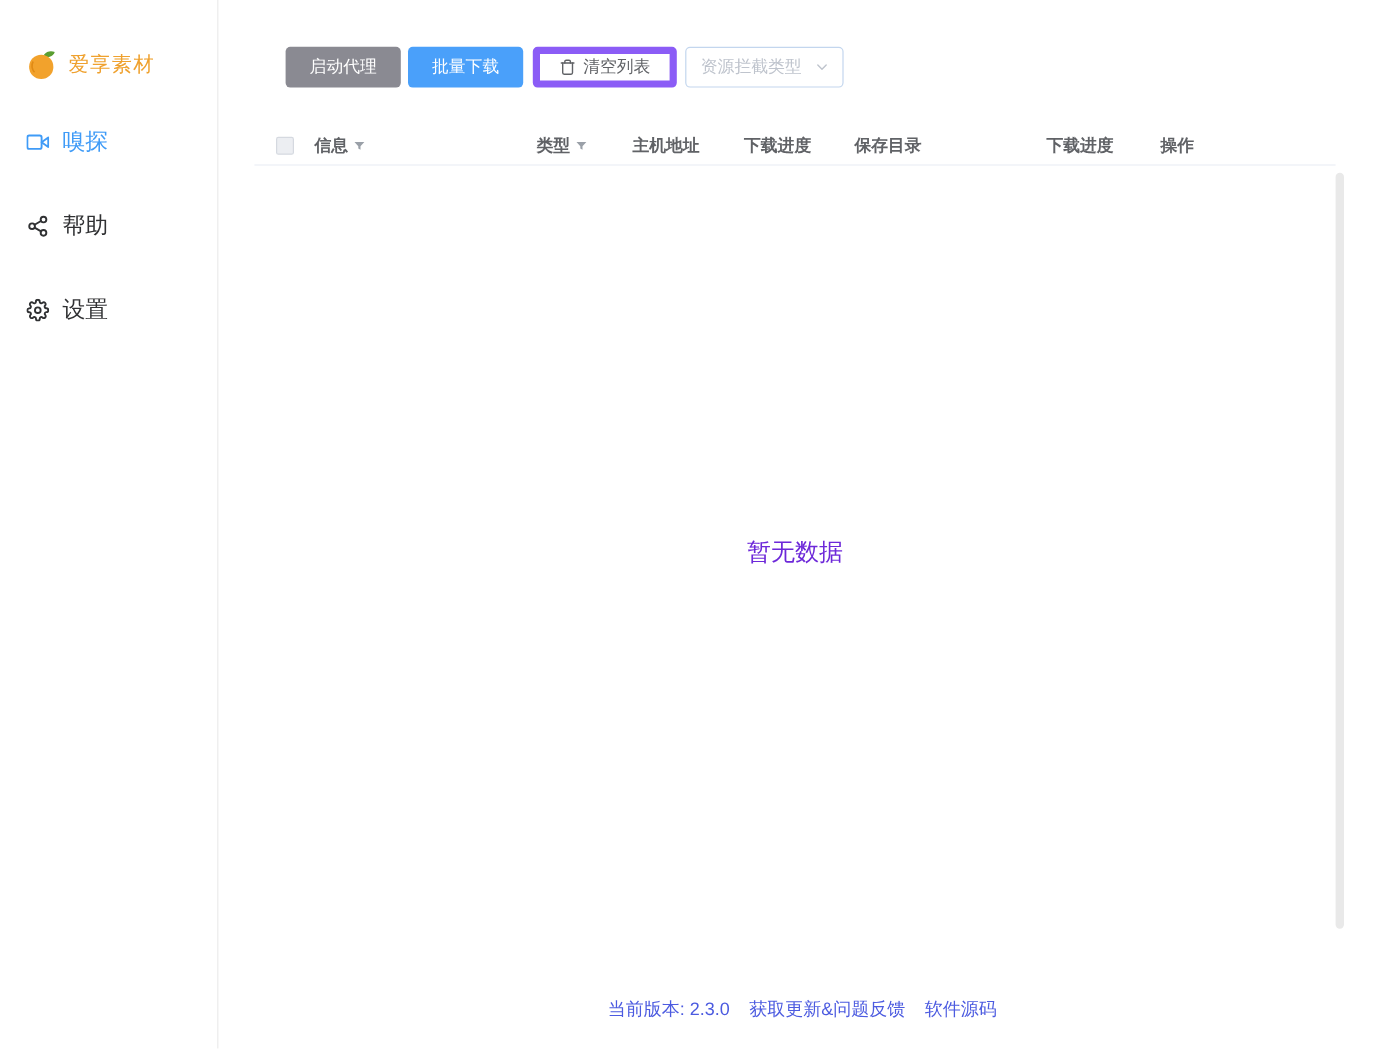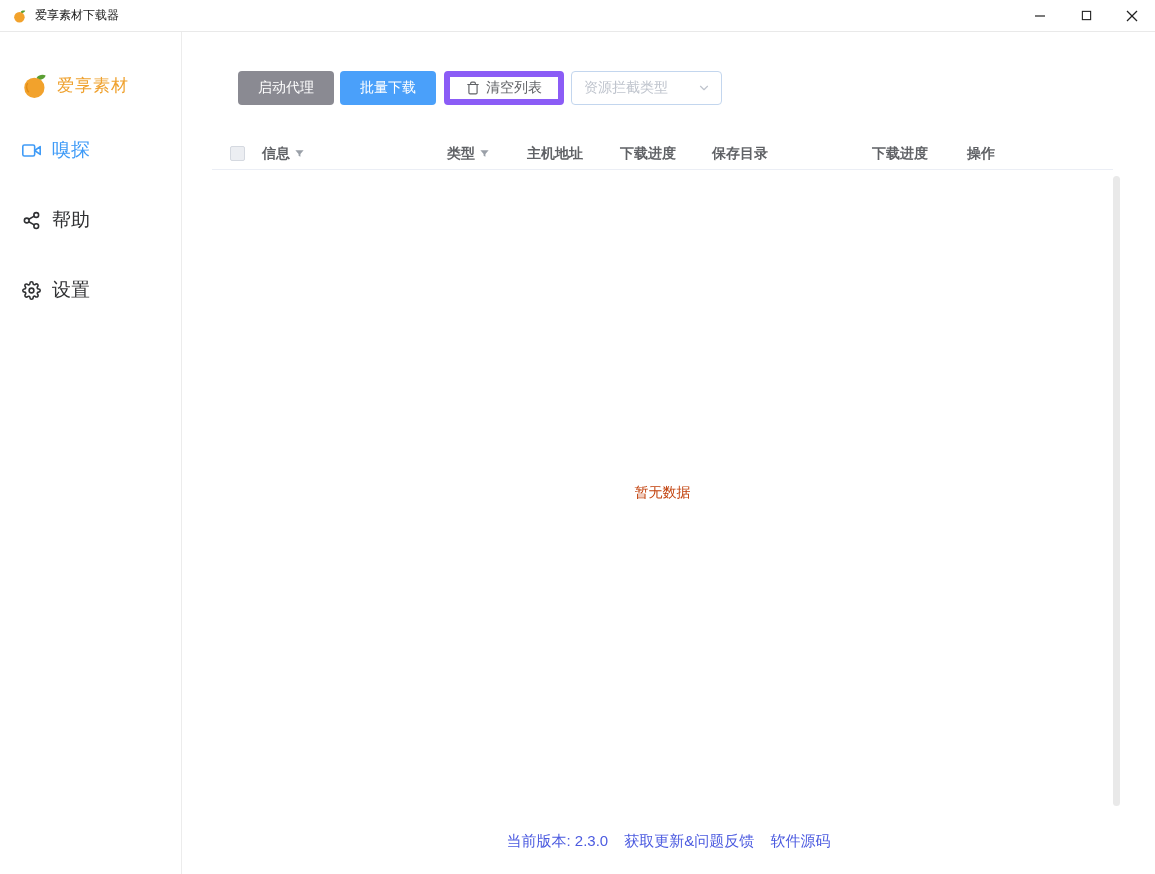--- a/index.html
+++ b/index.html
@@ -28,79 +28,52 @@
 
   
   .main { flex: 1; position: relative; display: flex; flex-direction: column; min-width: 0; }
 
   .toolbar { margin: 39px 0 0 56px; display: flex; align-items: center; }
   .btn { height: 34px; border-radius: 4px; font-size: 14px; font-family: inherit; cursor: pointer; display: inline-flex; align-items: center; justify-content: center; padding: 0 20px; border: none; }
   .btn-gray { background: #8a8a92; color: #ffffff; }
   .btn-blue { background: #4aa0fa; color: #ffffff; margin-left: 6px; }
   .btn-plain { background: #ffffff; color: #606266; border: 6px solid #8b5cf6; margin-left: 8px; gap: 6px; padding: 0 16px; }
   .btn-plain svg { display: block; }
-  .select { margin-left: 7px; width: 151px; height: 34px; border: 1px solid #c3d6ee; border-radius: 4px; display: flex; align-items: center; padding: 0 10px 0 12px; cursor: pointer; background: #fff; }
+  .select { margin-left: 7px; width: 132px; height: 34px; border: 1px solid #c3d6ee; border-radius: 4px; display: flex; align-items: center; padding: 0 10px 0 12px; cursor: pointer; background: #fff; }
   .select .placeholder { color: #bfc4cd; font-size: 14px; flex: 1; }
   .select svg { display: block; }
 
   
   .table-header { margin: 33px 42px 0 30px; height: 32px; display: flex; align-items: center; border-bottom: 1px solid #ebeef5; color: #606266; font-size: 14px; font-weight: 700; }
   .th { display: flex; align-items: center; gap: 4px; }
   .th-check { width: 50px; padding-left: 18px; }
   .th-info { width: 185px; }
   .th-type { width: 80px; }
   .th-host { width: 93px; }
   .th-size { width: 92px; }
   .th-dir  { width: 160px; }
   .th-prog { width: 95px; }
   .th-ops  { flex: 1; }
   .checkbox { width: 15px; height: 15px; border: 1px solid #d5d9e0; background: #eceef2; border-radius: 2px; display: inline-block; cursor: pointer; }
   .funnel { display: inline-flex; cursor: pointer; }
 
   .table-body { position: relative; height: 645px; margin: 0 42px 0 30px; display: flex; align-items: center; justify-content: center; }
-  .empty-text { color: #c2410c; font-size: 14px; }
+  .empty-text { color: #6d28d9; font-size: 20px; }
   .scrollbar { position: absolute; right: -7px; top: 6px; width: 7px; height: 630px; background: #e9e9e9; border-radius: 4px; cursor: pointer; }
 
   
   .footer { position: absolute; left: 0; right: 0; bottom: 23px; text-align: center; font-size: 15px; color: #4c5be0; }
   .footer .seg { margin: 0 6px; }
   .footer a { color: #4c5be0; text-decoration: none; cursor: pointer; }
 </style>
 </head>
 <body>
 
 <div class="window">
 
-  <div class="titlebar">
-    <span class="app-ico">
-      <svg viewBox="0 0 24 24" width="14" height="14">
-        <path d="M13 5c2-3 6-3 8-2-1 3-4 4-7 4z" fill="#5a9e32"></path>
-        <circle cx="11" cy="14" r="9" fill="#f2a22c"></circle>
-      </svg>
-    </span>
-    <span class="title">爱享素材下载器</span>
-    <div class="win-controls">
-      <button class="win-btn">
-        <svg width="12" height="12" viewBox="0 0 12 12">
-            <line x1="1" y1="6" x2="11" y2="6" stroke="#222" stroke-width="1.2"></line>
-          </svg>
-      </button>
-      <button class="win-btn">
-        <svg width="11" height="11" viewBox="0 0 12 12">
-            <rect x="1.5" y="1.5" width="9" height="9" fill="none" stroke="#222" stroke-width="1.2"></rect>
-          </svg>
-      </button>
-      <button class="win-btn">
-        <svg width="12" height="12" viewBox="0 0 12 12">
-            <line x1="1" y1="1" x2="11" y2="11" stroke="#222" stroke-width="1.2"></line>
-            <line x1="11" y1="1" x2="1" y2="11" stroke="#222" stroke-width="1.2"></line>
-          </svg>
-      </button>
-    </div>
-  </div>
 
   <div class="content">
 
     <aside class="sidebar">
       <div class="logo-row">
         <span class="logo-ico">
           <svg viewBox="0 0 24 24" width="27" height="27">
             <path d="M13 5c2-3 6-3 8-2-1 3-4 4-7 4z" fill="#5a9e32"></path>
             <circle cx="11" cy="14" r="9" fill="#f2a22c"></circle>
             <path d="M5 10c-1.5 2.5-1 6 1 8" stroke="#e08a14" stroke-width="1.2" fill="none"></path>

